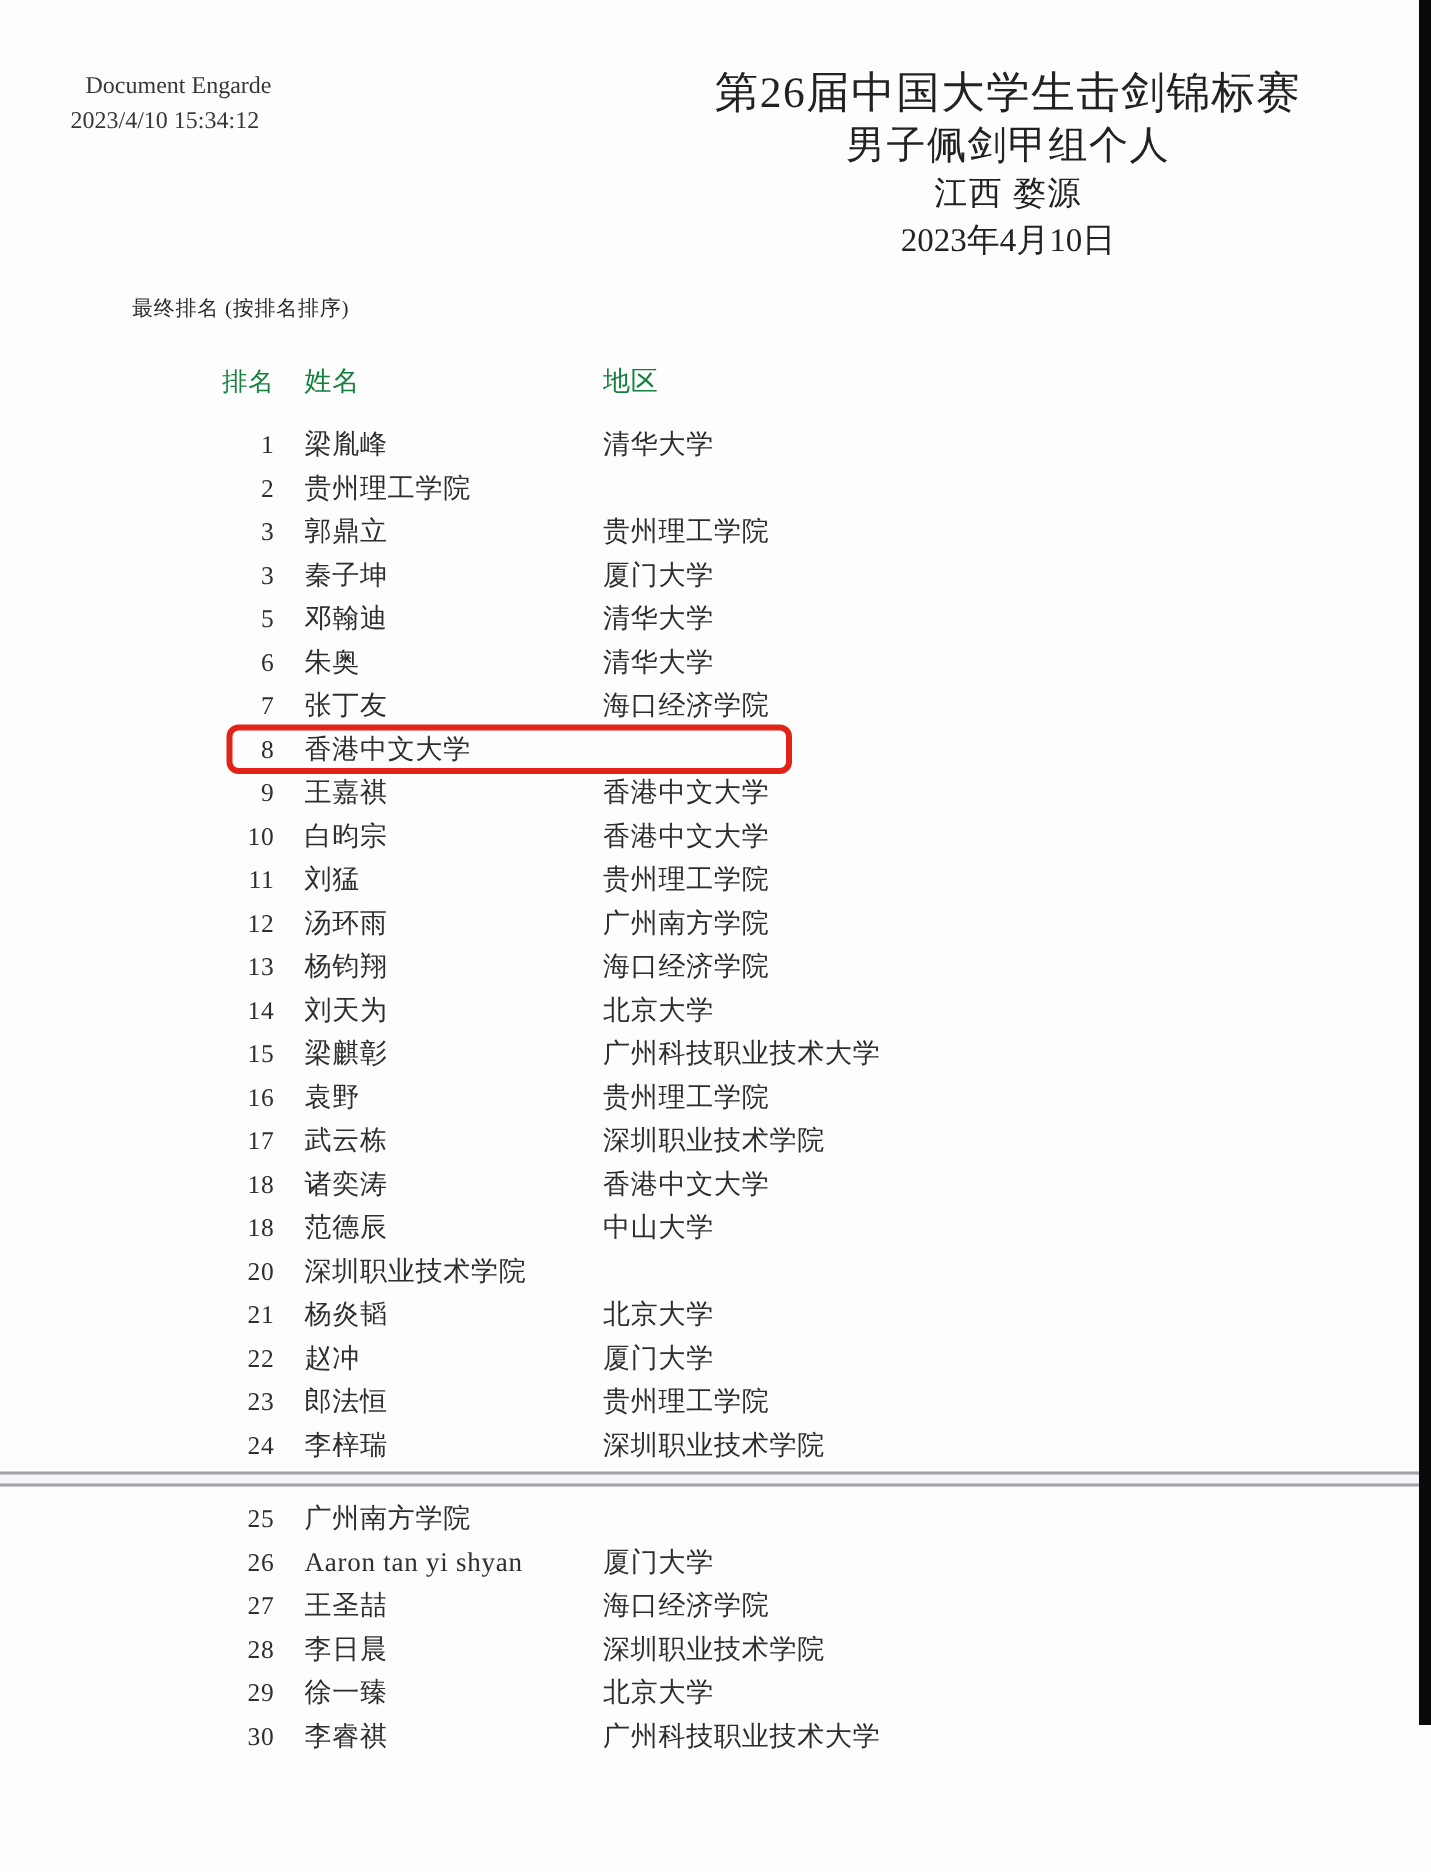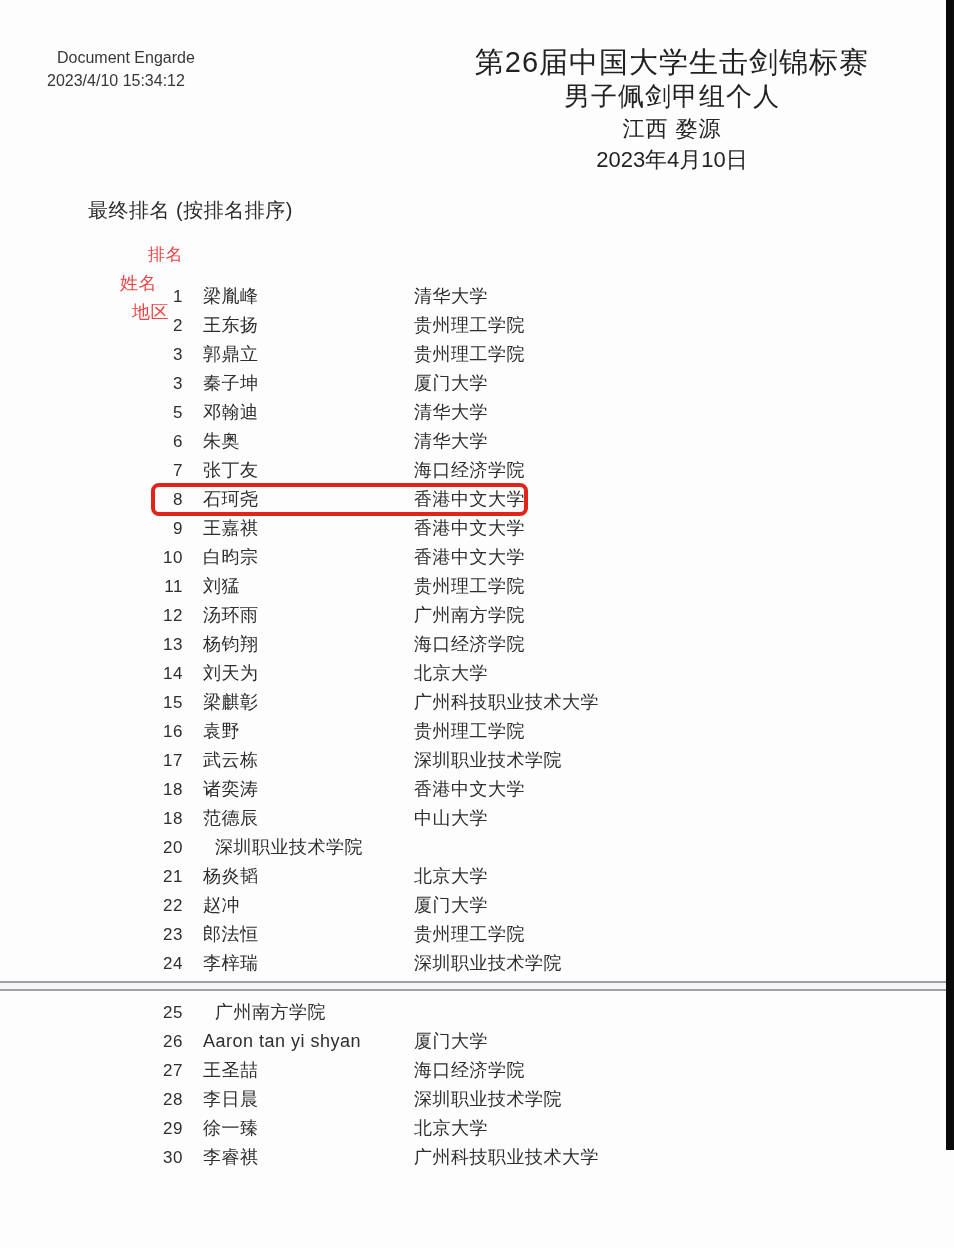--- a/index.html
+++ b/index.html
@@ -1,41 +1,41 @@
 <!DOCTYPE html>
 <html><head>
 <meta charset="utf-8">
 <style>
   html,body{margin:0;padding:0;}
   body{width:954px;height:1248px;background:#fff;}
   .screen{position:relative;width:954px;height:1248px;background:#fdfdfd;overflow:hidden;
-          font-family:Liberation Sans, sans-serif;color:#2e2e2e;}
+          font-family:Liberation Serif, serif;color:#2e2e2e;}
   
   .edge-bar{position:absolute;top:0;right:0;width:8px;height:1150px;background:#0a0a0a;z-index:5;}
   
   .stamp{position:absolute;top:46px;left:47px;font-size:16px;line-height:23px;color:#383838;}
   .stamp .l1{padding-left:10px;}
   
   .title-block{position:absolute;top:44px;left:380px;width:584px;text-align:center;color:#222;}
   .t1{font-size:29px;line-height:36px;letter-spacing:1px;}
   .t2{font-size:26px;line-height:33px;letter-spacing:1px;}
   .t3{font-size:22px;line-height:31px;letter-spacing:1px;}
   .t4{font-size:22px;line-height:32px;}
   
-  .section-title{position:absolute;top:197px;left:88px;font-size:20px;letter-spacing:0.5px;color:#2b2b2b;}
+  .section-title{position:absolute;top:197px;left:88px;font-size:14px;letter-spacing:0.5px;color:#2b2b2b;}
   
   .table{position:absolute;left:100px;width:620px;}
   .thead{top:240px;}
   .rows1{top:282px;}
   .rows2{top:998px;}
   .trow{position:relative;display:flex;height:29px;line-height:29px;font-size:18px;white-space:nowrap;}
   .c-rank{width:83px;text-align:right;font-size:17px;letter-spacing:0.5px;}
   .c-name{margin-left:20px;width:179px;letter-spacing:0.5px;}
-  .c-region{margin-left:32px;letter-spacing:0.5px;}
-  .thead .trow{font-size:18px;color:#ef4444;flex-direction:column;}
+  .c-region{margin-left:20px;letter-spacing:0.5px;}
+  .thead .trow{font-size:18px;color:#15803d;}
   
   .hl-box{position:absolute;left:51px;top:-2px;width:377px;height:33px;box-sizing:border-box;
           border:4px solid #e2231a;border-radius:8px;z-index:2;}
   
   .page-break{position:absolute;top:981px;left:0;width:954px;height:6px;
               border-top:2px solid #a0a0a6;border-bottom:2px solid #a0a0a6;background:#f6f6f8;z-index:1;}
 </style>
 </head>
 <body>
 
@@ -64,21 +64,20 @@
   </div>
 
   <div class="table rows1" id="rows-page1">
       <div class="trow">
         <span class="c-rank">1</span>
         <span class="c-name">梁胤峰</span>
         <span class="c-region">清华大学</span>
       </div>
       <div class="trow">
         <span class="c-rank">2</span>
-        <span class="c-name">王东扬</span>
         <span class="c-region">贵州理工学院</span>
       </div>
       <div class="trow">
         <span class="c-rank">3</span>
         <span class="c-name">郭鼎立</span>
         <span class="c-region">贵州理工学院</span>
       </div>
       <div class="trow">
         <span class="c-rank">3</span>
         <span class="c-name">秦子坤</span>
@@ -95,21 +94,20 @@
         <span class="c-region">清华大学</span>
       </div>
       <div class="trow">
         <span class="c-rank">7</span>
         <span class="c-name">张丁友</span>
         <span class="c-region">海口经济学院</span>
       </div>
       <div class="trow">
         <div class="hl-box" style="border-color: rgb(226, 35, 26);"></div>
         <span class="c-rank">8</span>
-        <span class="c-name">石珂尧</span>
         <span class="c-region">香港中文大学</span>
       </div>
       <div class="trow">
         <span class="c-rank">9</span>
         <span class="c-name">王嘉祺</span>
         <span class="c-region">香港中文大学</span>
       </div>
       <div class="trow">
         <span class="c-rank">10</span>
         <span class="c-name">白昀宗</span>

